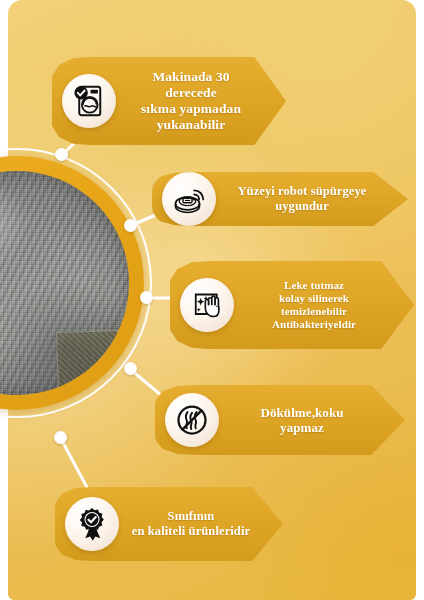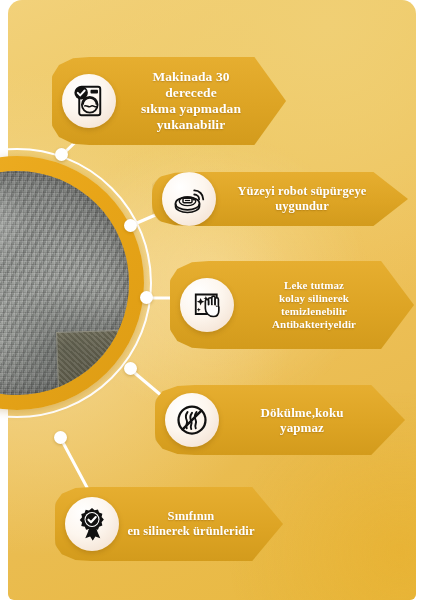--- a/index.html
+++ b/index.html
@@ -270,16 +270,16 @@
       <svg viewBox="0 0 48 48" aria-hidden="true">
         <path d="M21 29l-6 14 6.5-2.5L25 46l6-14z" fill="#111"></path>
         <path d="M29 29l6 14-6.5-2.5L25 46l-6-14z" fill="#111"></path>
         <path d="M24 2.5l3.5 3 4.4-1 1.6 4.2 4.3 1.5-1 4.4 3 3.5-3 3.5 1 4.4-4.3 1.5-1.6 4.2-4.4-1-3.5 3-3.5-3-4.4 1-1.6-4.2L9.7 26.5l1-4.4-3-3.5 3-3.5-1-4.4 4.3-1.5 1.6-4.2 4.4 1z" fill="#111"></path>
         <circle cx="24" cy="18" r="10" fill="#fff"></circle>
         <circle cx="24" cy="18" r="8.6" fill="#111"></circle>
         <path d="M19.3 18.2l3.4 3.5 6.3-7" fill="none" stroke="#fff" stroke-width="2.8" stroke-linecap="round" stroke-linejoin="round"></path>
       </svg>
     </span>
     <span class="badge-text">Sınıfının
-en silinerek ürünleridir</span>
+en kaliteli ürünleridir</span>
   </div>
 
 </div>
 
 </body></html>

